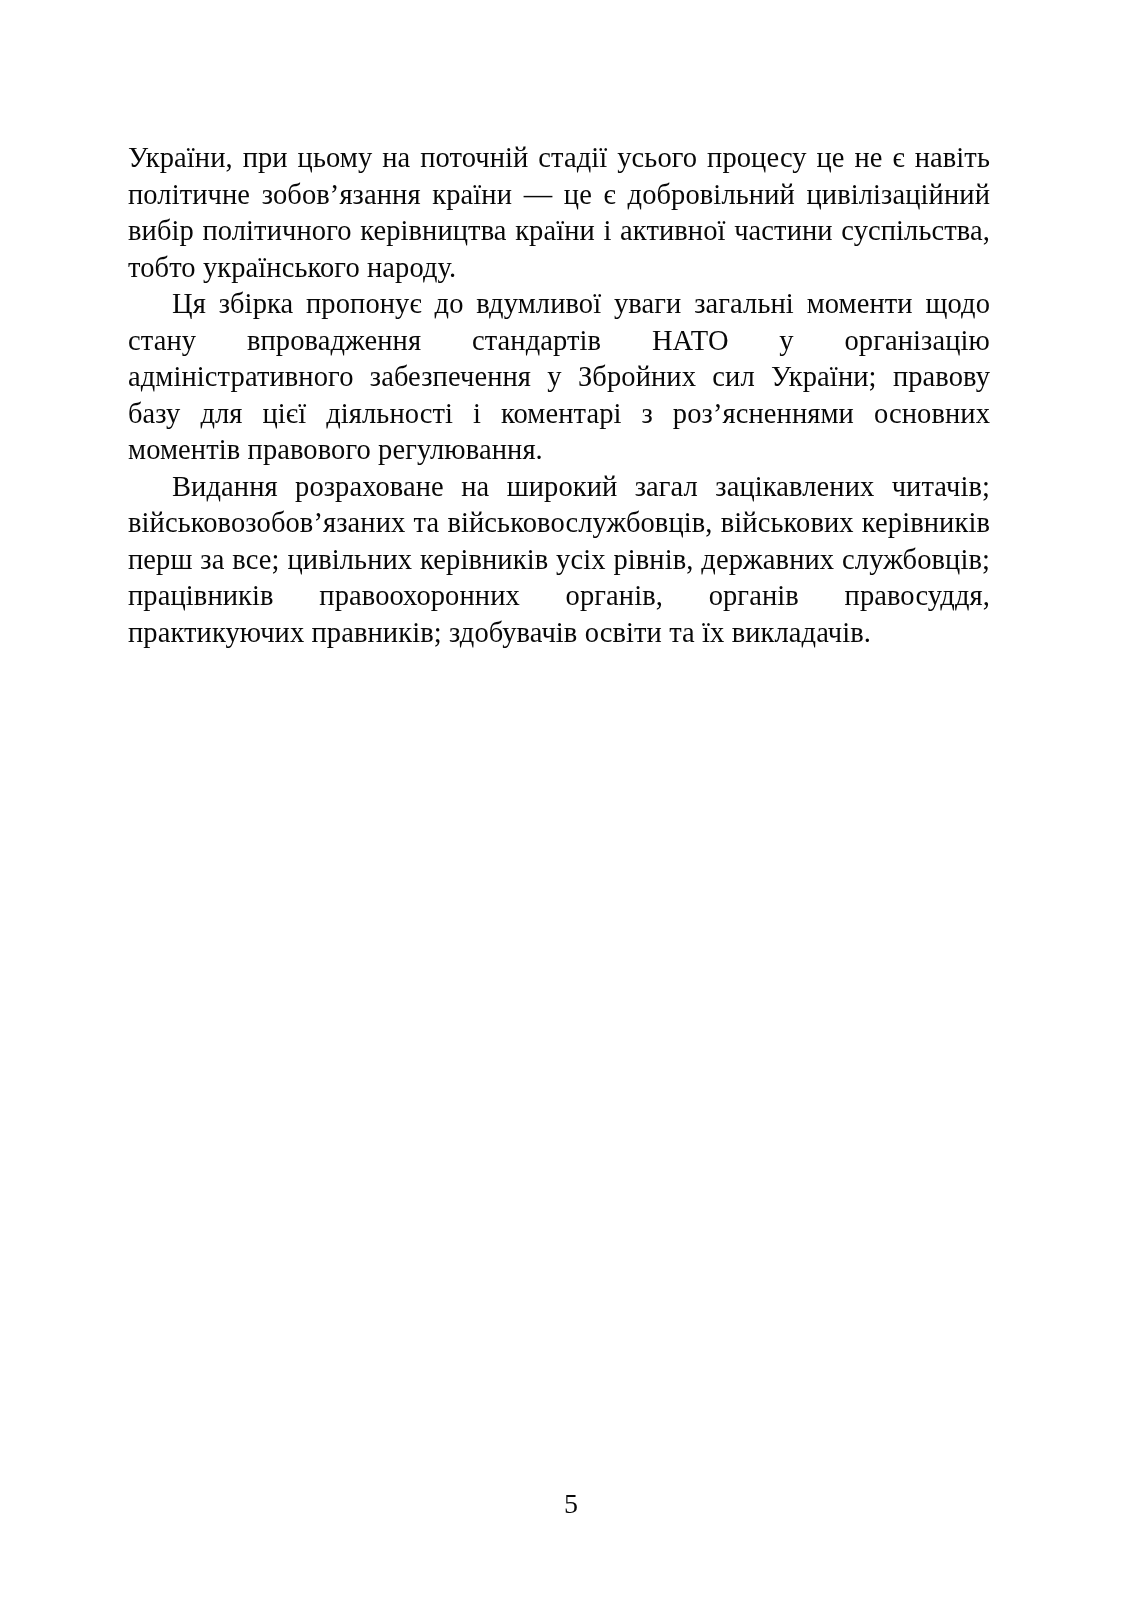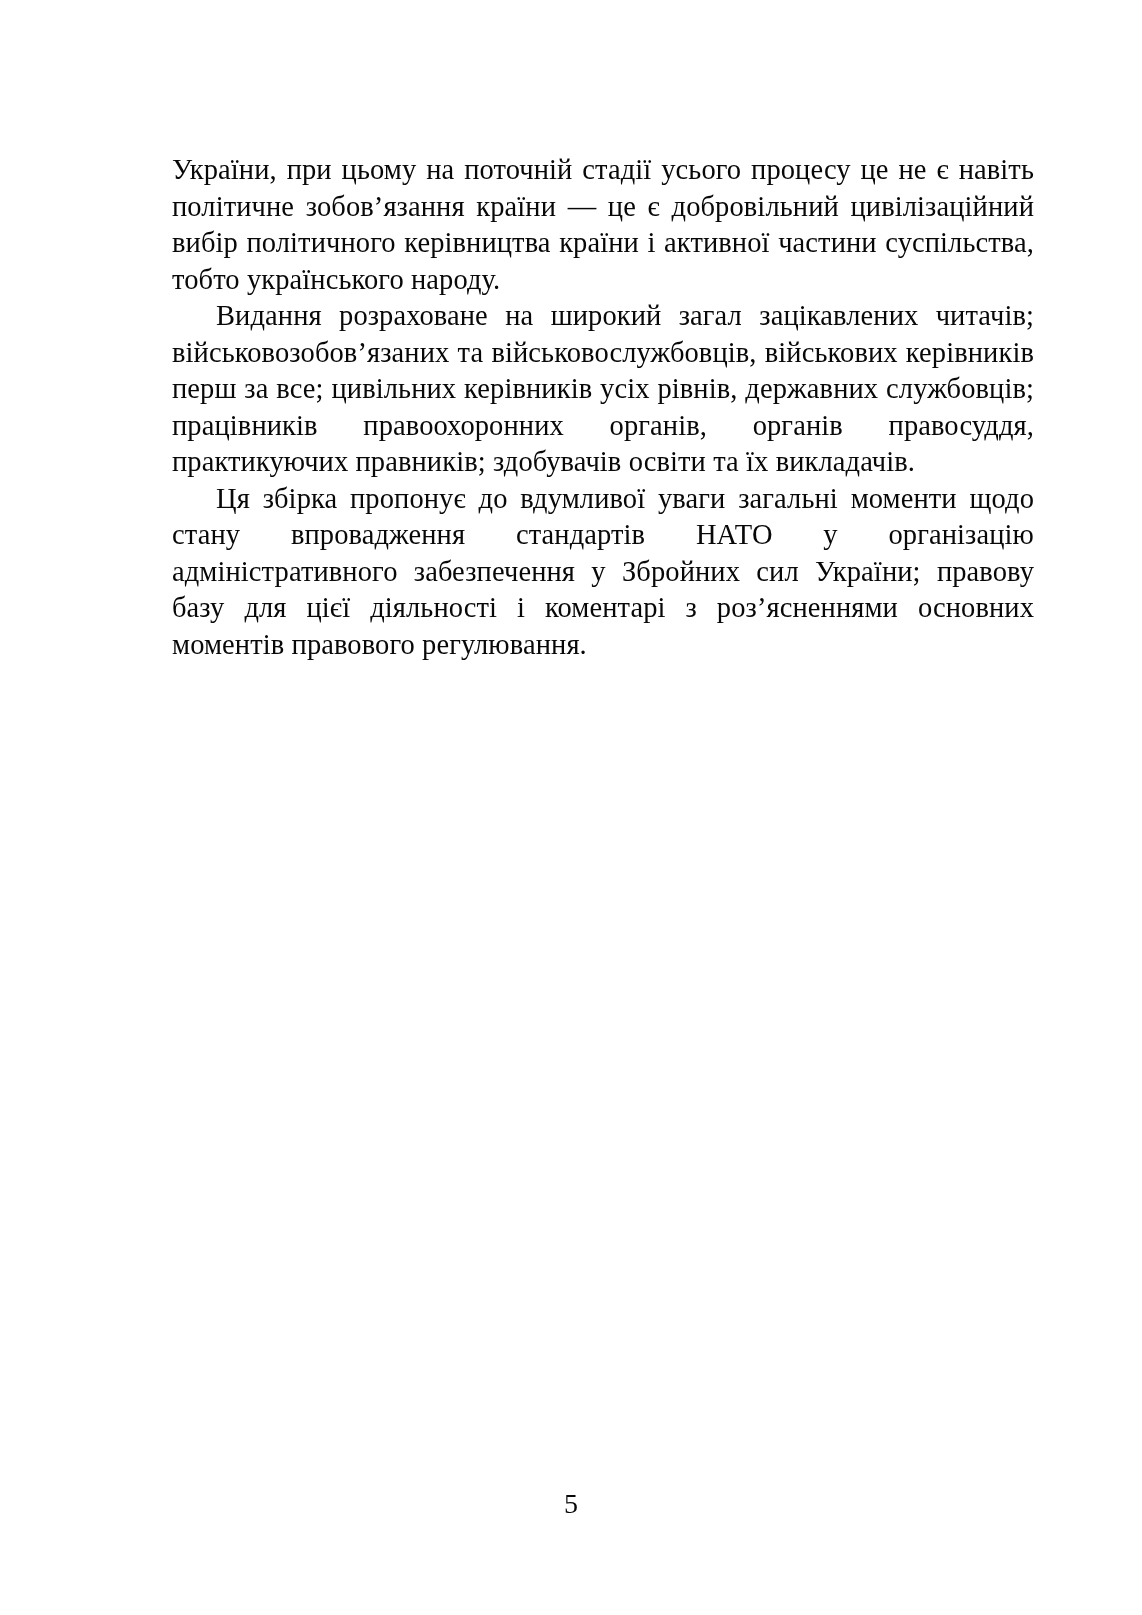--- a/index.html
+++ b/index.html
@@ -17,23 +17,22 @@
     width: 1142px;
     height: 1615px;
     margin: 0 auto;
     background: #ffffff;
     overflow: hidden;
     box-sizing: border-box;
   }
   .text-block {
     position: absolute;
     left: 128px;
-    top: 152px;
+    top: 140px;
     width: 862px;
-    margin-left: 44px;
   }
   .para {
     margin: 0 0 0 0;
     font-size: 28.5px;
     line-height: 36.5px;
     text-align: justify;
     text-justify: inter-word;
     color: #0a0a0a;
     letter-spacing: 0.1px;
     -webkit-font-smoothing: none;
@@ -61,21 +60,21 @@
 </style>
 </head>
 <body>
 
 <div class="page scan">
 
   <div class="text-block">
 
     <p class="para first">України, при цьому на поточній стадії усього процесу це не є навіть політичне зобов’язання країни — це є добровільний цивілізаційний вибір політичного керівництва країни і активної частини суспільства, тобто українського народу.</p>
 
+    <p class="para indent">Ця збірка пропонує до вдумливої уваги загальні моменти щодо стану впровадження стандартів НАТО у організацію адміністративного забезпечення у Збройних сил України; правову базу для цієї діяльності і коментарі з роз’ясненнями основних моментів правового регулювання.</p>
+
     <p class="para indent">Видання розраховане на широкий загал зацікавлених читачів; військовозобов’язаних та військовослужбовців, військових керівників перш за все; цивільних керівників усіх рівнів, державних службовців; працівників правоохоронних органів, органів правосуддя, практикуючих правників; здобувачів освіти та їх викладачів.</p>
-
-    <p class="para indent">Ця збірка пропонує до вдумливої уваги загальні моменти щодо стану впровадження стандартів НАТО у організацію адміністративного забезпечення у Збройних сил України; правову базу для цієї діяльності і коментарі з роз’ясненнями основних моментів правового регулювання.</p>
 
   </div>
 
   <div class="page-number">5</div>
 
 </div>
 
 </body></html>

